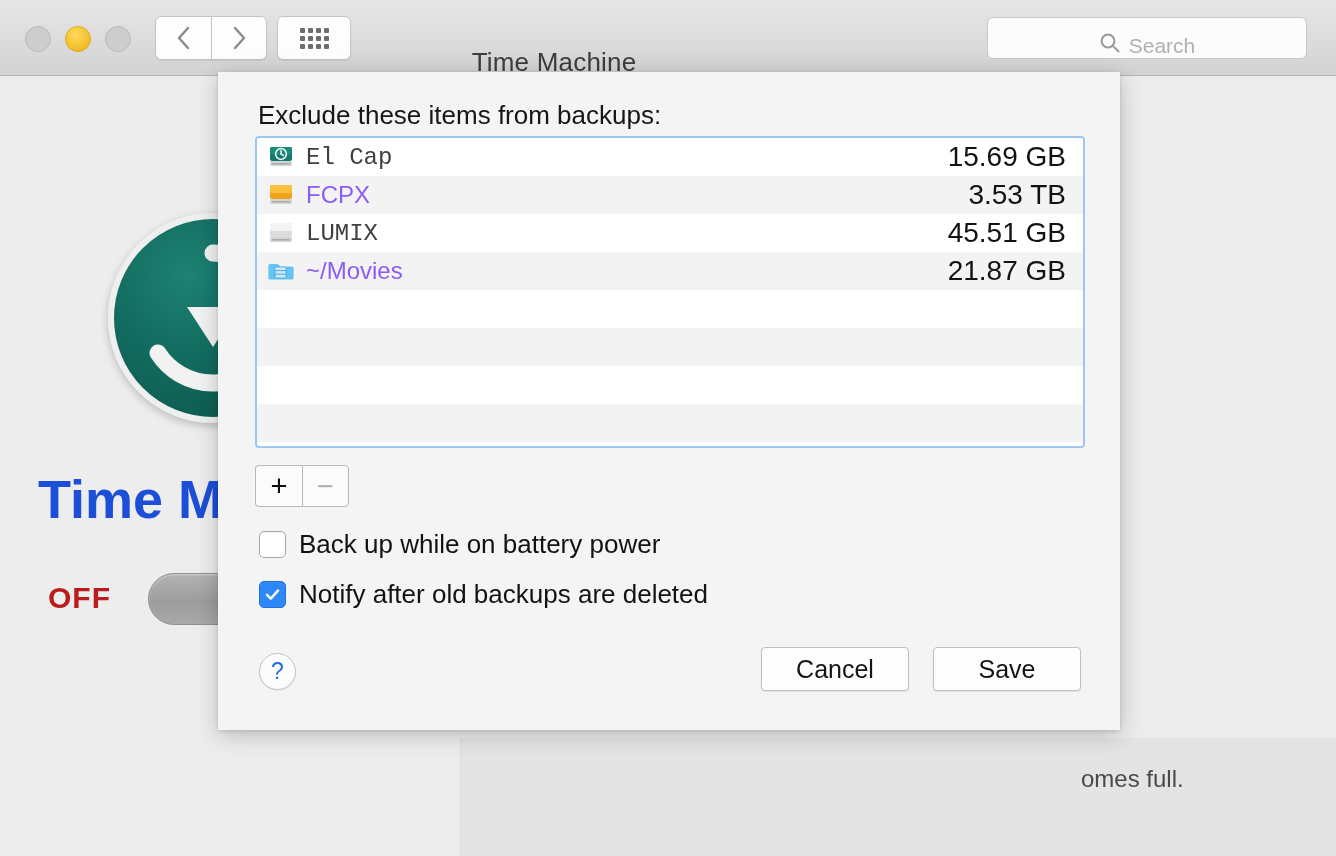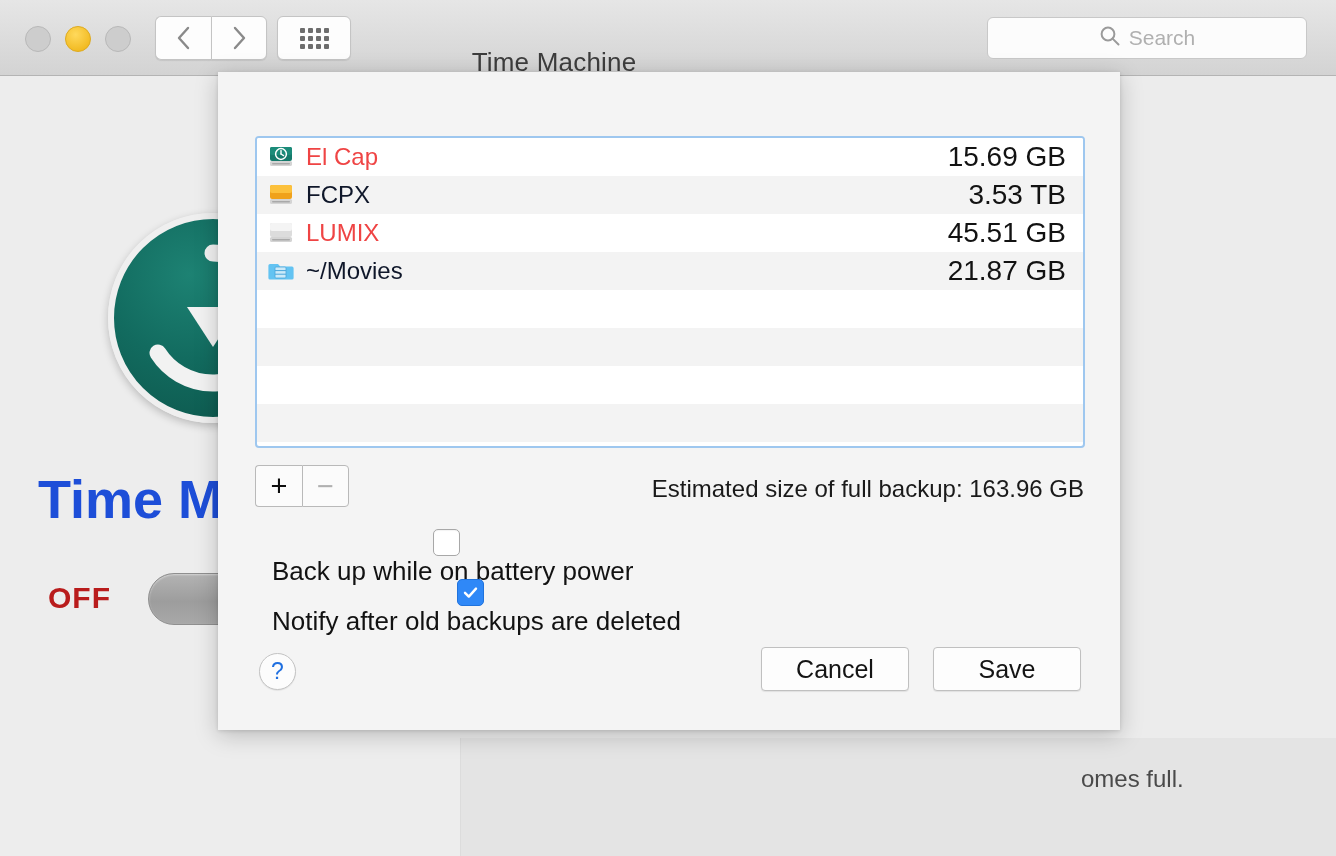--- a/index.html
+++ b/index.html
@@ -85,21 +85,21 @@
 
   .searchfield {
     position: absolute;
     right: 0px; top: 17px;
     left: 987px;
     width: 320px; height: 42px;
     background: #fcfcfc;
     border: 1px solid #c8c8c8;
     border-radius: 6px;
     box-sizing: border-box;
-    display: flex; align-items: center; justify-content: center;
+    display: flex; align-items: flex-end; justify-content: center;
   }
   .searchfield .sicon { margin-right: 8px; }
   .searchfield .splace {
     font-size: 21px;
     color: #b0b0b0;
   }
 
   
   .bg-pane {
     position: absolute;
@@ -211,25 +211,25 @@
   .row.odd  { background: #ffffff; }
   .row.even { background: #f3f3f3; }
   .row .ricon {
     width: 30px; height: 30px;
     margin-right: 10px;
     flex: 0 0 30px;
     display: flex; align-items: center; justify-content: center;
   }
   .row .rname {
     font-size: 24px;
-    color: #0f172a;
+    color: #8b5cf6;
     white-space: nowrap;
     flex: 1 1 auto;
   }
-  .row .rname.dim { color: #ef4444; }
+  .row .rname.dim { color: #404040; font-family: Liberation Mono, monospace; }
   .row .rsize {
     font-size: 28px;
     color: #121212;
     white-space: nowrap;
     text-align: right;
   }
 
   
   .addremove {
     position: absolute;
@@ -256,21 +256,20 @@
     font-size: 24px;
     color: #1a1a1a;
     white-space: nowrap;
   }
 
   
   .cb-row {
     position: absolute;
     display: flex;
     align-items: center;
-    flex-direction: column;
   }
   .cb-row.r1 { left: 41px; top: 457px; }
   .cb-row.r2 { left: 41px; top: 507px; }
   .cb-row .cb-label {
     margin-left: 13px;
     font-size: 26px;
     color: #121212;
     white-space: nowrap;
   }
 
@@ -390,20 +389,21 @@
         <circle cx="9" cy="9" r="6.4" fill="none" stroke="#9a9a9a" stroke-width="2"></circle>
         <line x1="13.6" y1="13.6" x2="19.5" y2="19.5" stroke="#9a9a9a" stroke-width="2" stroke-linecap="round"></line>
       </svg>
     </span>
     <span class="splace">Search</span>
   </div>
 </div>
 
 <div class="sheet">
 
+  <div class="sheet-title">Exclude these items from backups:</div>
 
   <div class="listbox">
 
     <div class="row odd">
       <span class="ricon">
         <svg width="28" height="28" viewBox="0 0 28 28">
           <rect x="3" y="4" width="22" height="14" rx="2" fill="#157a6b"></rect>
           <rect x="3" y="4" width="22" height="8" rx="2" fill="#1b8b79"></rect>
           <circle cx="14" cy="11" r="5.4" fill="none" stroke="#ffffff" stroke-width="1.5"></circle>
           <line x1="14" y1="11" x2="14" y2="7.6" stroke="#ffffff" stroke-width="1.4" stroke-linecap="round"></line>
@@ -460,21 +460,20 @@
     <div class="row even"></div>
     <div class="row odd"></div>
     <div class="row even"></div>
   </div>
 
   <div class="addremove">
     <div class="ar-btn plus">+</div>
     <div class="ar-btn minus">−</div>
   </div>
 
-  <div class="est-size">Estimated size of full backup: 163.96 GB</div>
 
   <div class="cb-row r1">
     <span class="checkbox off"></span>
     <span class="cb-label">Back up while on battery power</span>
   </div>
 
   <div class="cb-row r2">
     <span class="checkbox on">
       <svg width="19" height="19" viewBox="0 0 19 19">
         <polyline points="4,9.8 7.8,13.6 15,5.6" fill="none" stroke="#ffffff" stroke-width="2.4" stroke-linecap="round" stroke-linejoin="round"></polyline>

